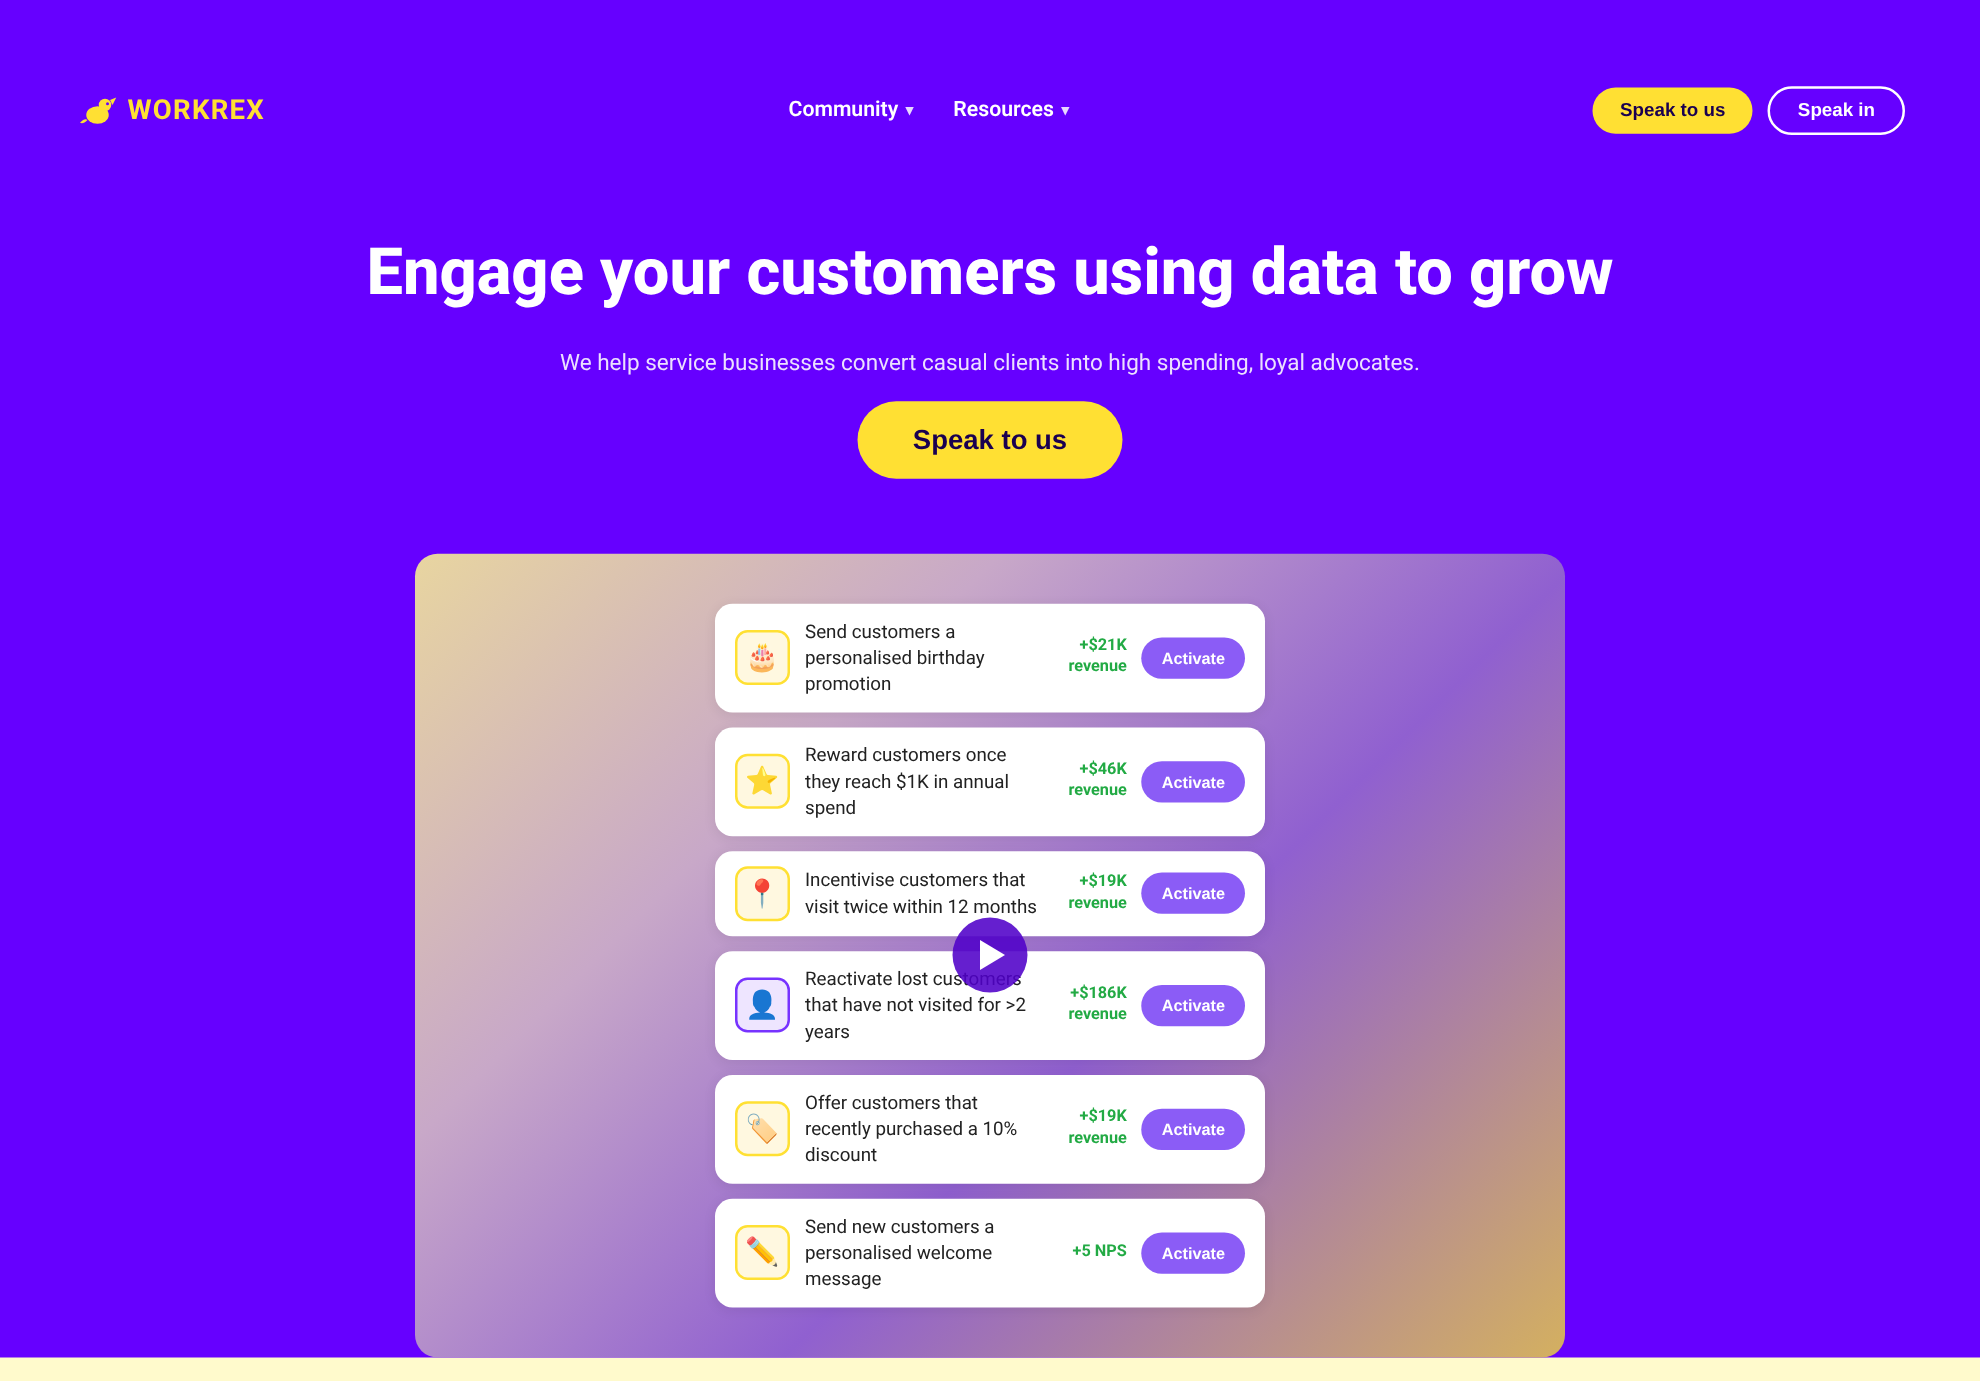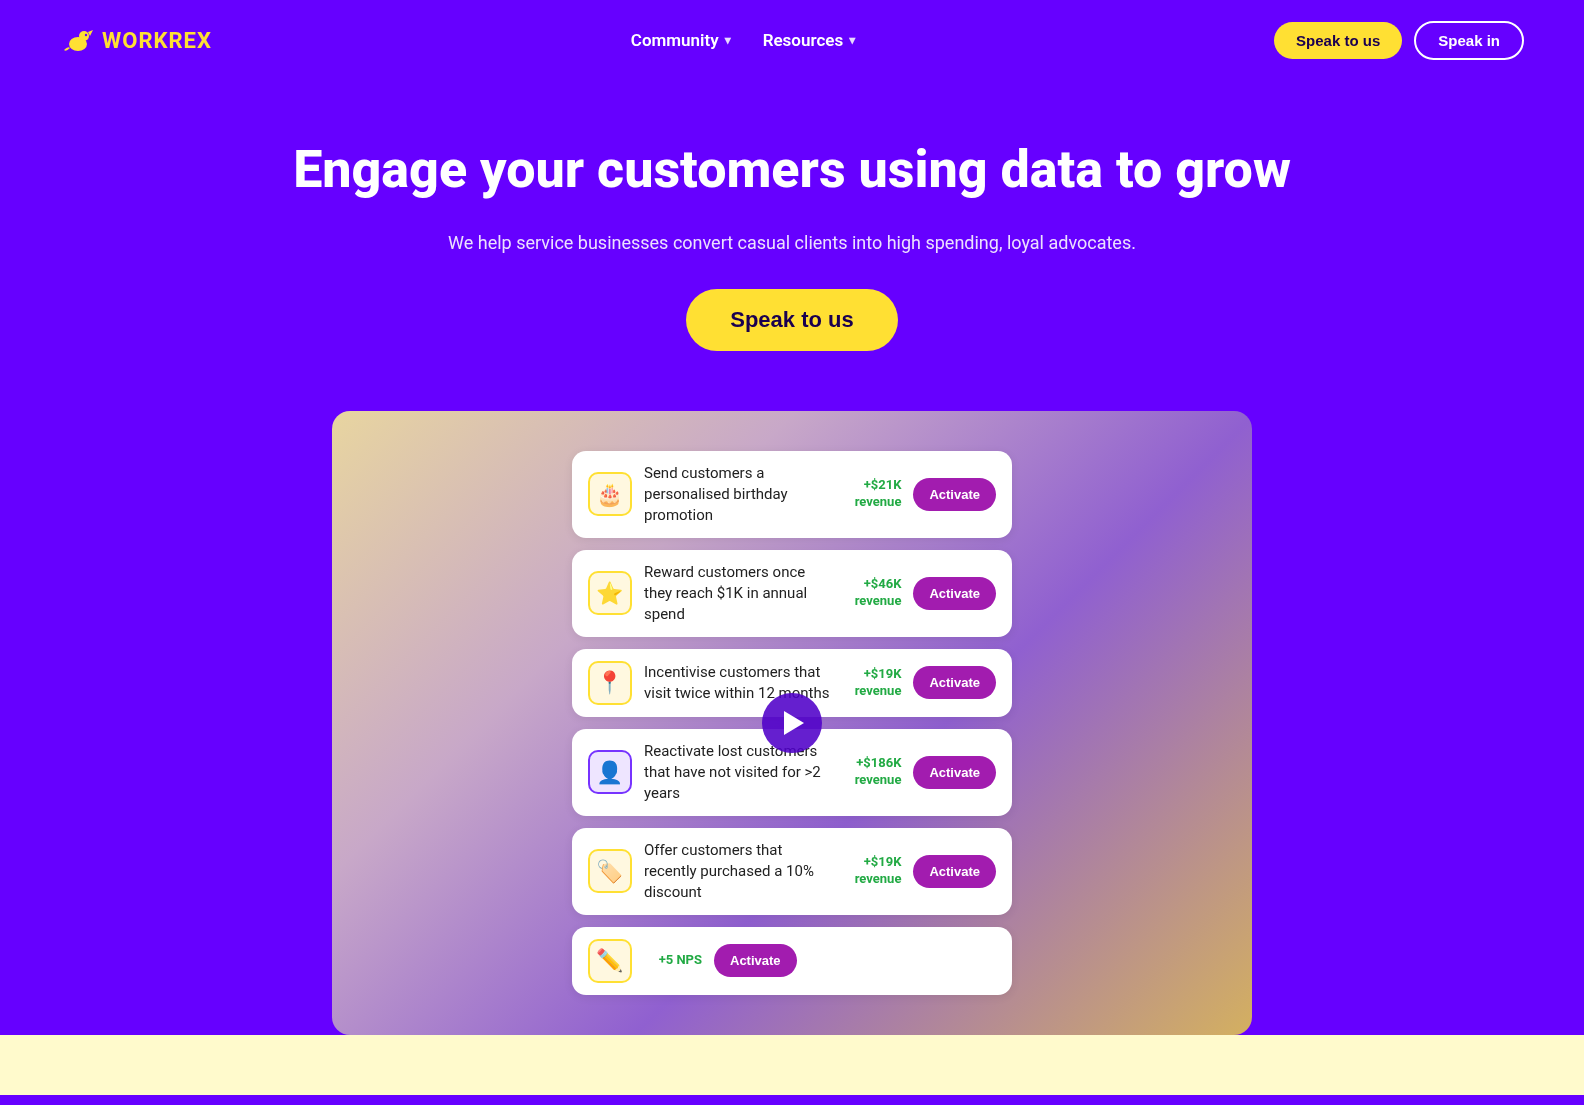--- a/index.html
+++ b/index.html
@@ -11,20 +11,21 @@
     }
 
     
     .navbar {
       display: flex;
       align-items: center;
       justify-content: space-between;
       padding: 0 60px;
       height: 80px;
       background: #6600FF;
+      margin-top: 48px;
     }
     .logo {
       display: flex;
       align-items: center;
       gap: 0;
     }
     .logo-icon {
       width: 36px;
       height: 36px;
       margin-right: 6px;
@@ -90,21 +91,21 @@
     .hero-title {
       font-size: 52px;
       font-weight: 800;
       color: #fff;
       margin-bottom: 32px;
       line-height: 1.15;
     }
     .hero-subtitle {
       font-size: 18px;
       color: rgba(255,255,255,0.88);
-      margin-bottom: 36px;
+      margin-bottom: 20px;
       text-align: center;
     }
     .btn-speak-hero {
       background: #FFE033;
       color: #1a0050;
       border: none;
       border-radius: 50px;
       padding: 18px 44px;
       font-size: 22px;
       font-weight: 700;
@@ -170,21 +171,21 @@
     }
     .card-revenue {
       font-size: 13px;
       font-weight: 700;
       color: #22AA44;
       text-align: right;
       min-width: 58px;
       line-height: 1.3;
     }
     .btn-activate {
-      background: #a21caf;
+      background: #8b5cf6;
       color: #fff;
       border: none;
       border-radius: 50px;
       padding: 9px 16px;
       font-size: 13px;
       font-weight: 700;
       cursor: pointer;
       white-space: nowrap;
     }
 
@@ -313,20 +314,21 @@
         <span class="card-text">Offer customers that recently purchased a 10% discount</span>
         <div class="card-revenue">
           <div style="color:#22AA44;font-weight:700;">+$19K</div>
           <div style="color:#22AA44;font-weight:700;">revenue</div>
         </div>
         <button class="btn-activate">Activate</button>
       </div>
 
       <div class="promo-card">
         <div class="card-icon">✏️</div>
+        <span class="card-text">Send new customers a personalised welcome message</span>
         <div class="card-revenue">
           <div style="color:#22AA44;font-weight:700;">+5 NPS</div>
         </div>
         <button class="btn-activate">Activate</button>
       </div>
 
     </div>
 
     <div class="play-overlay">
       <div class="play-triangle"></div>

